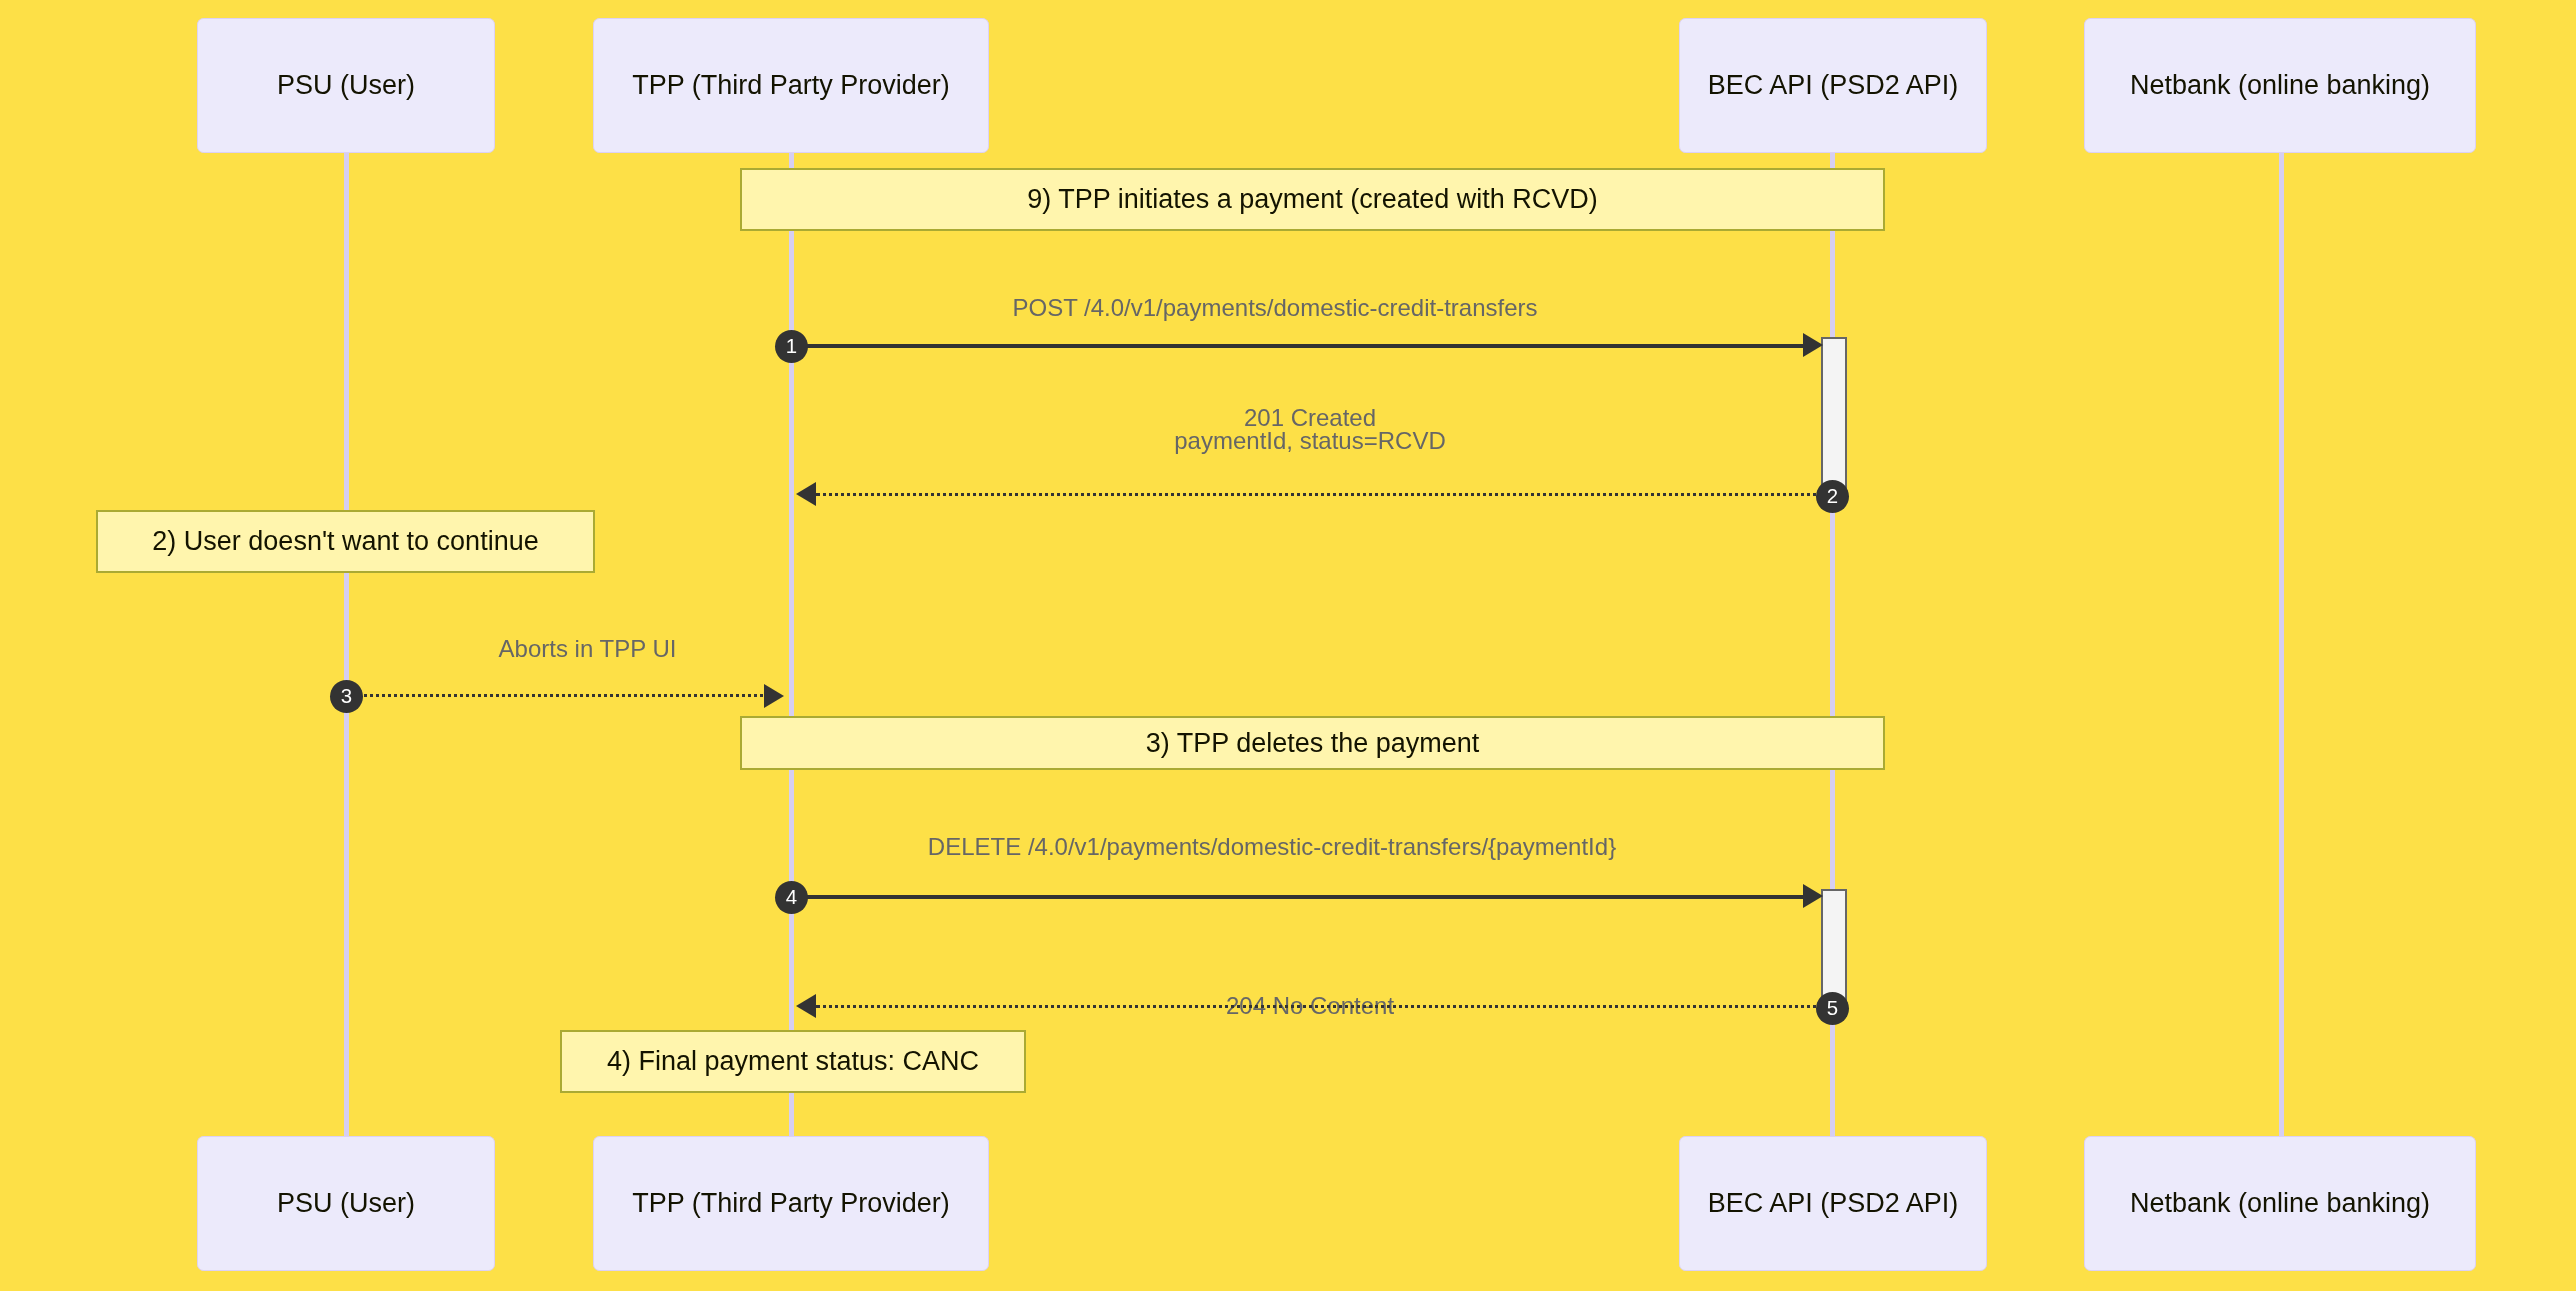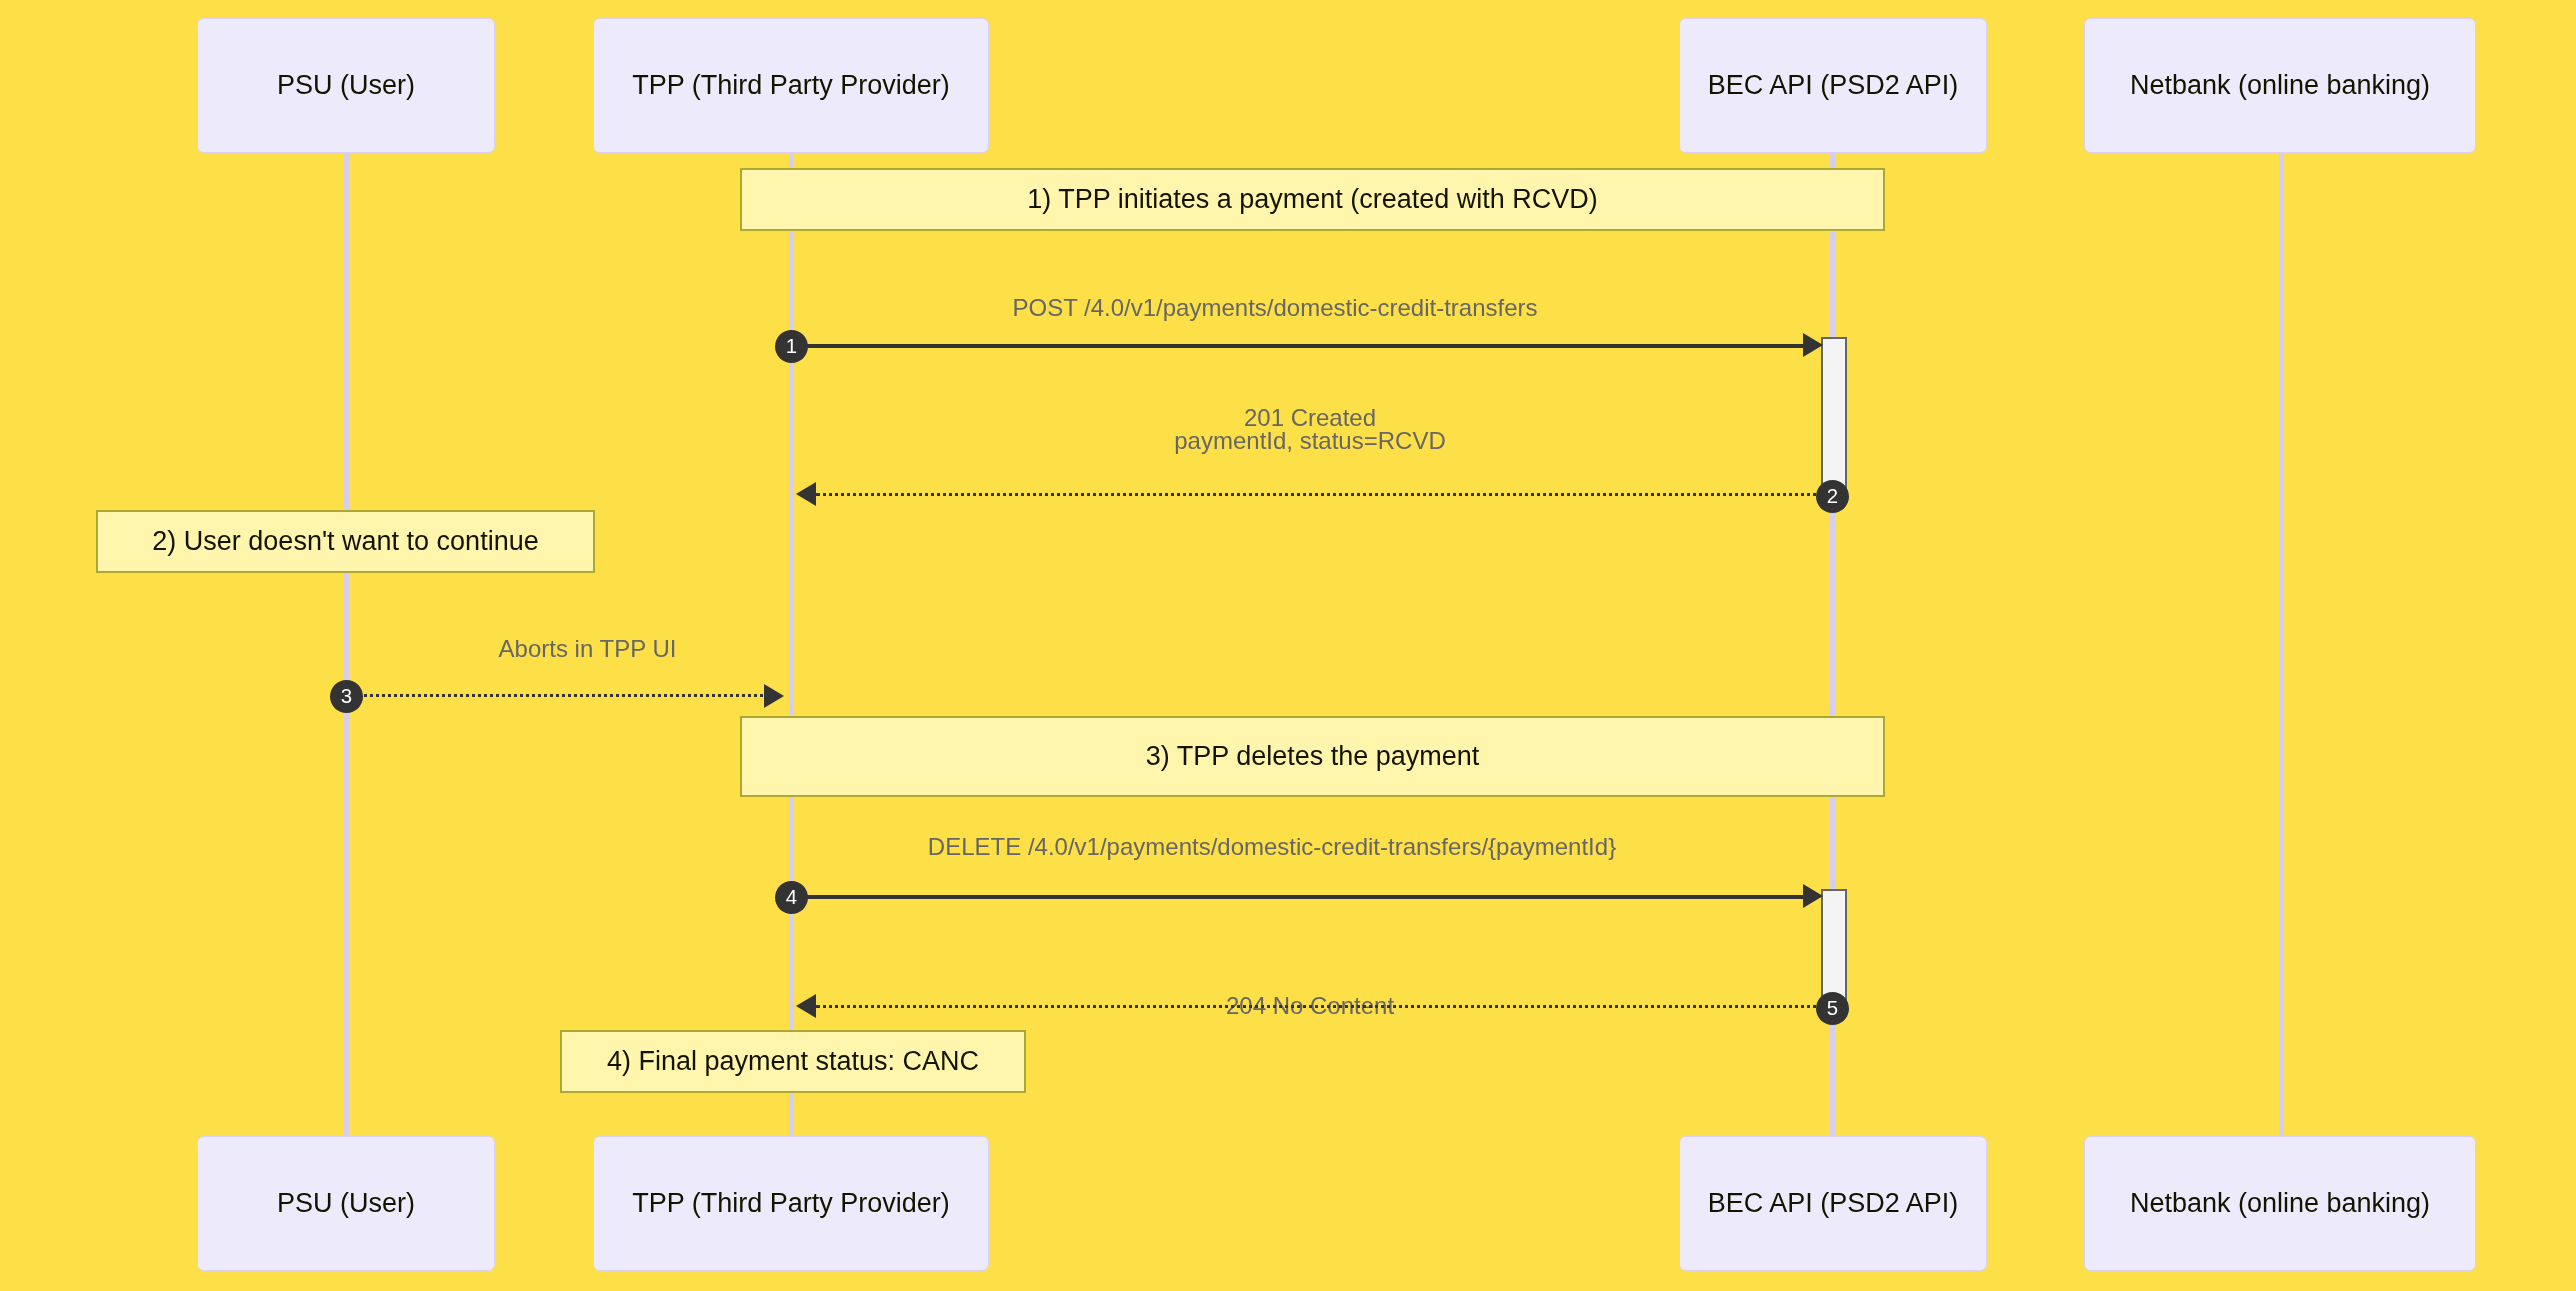--- a/index.html
+++ b/index.html
@@ -136,21 +136,21 @@
     <span>TPP (Third Party Provider)</span>
   </div>
   <div class="actor-box" style="left:1679px; top:18px; width:308px; height:135px;">
     <span>BEC API (PSD2 API)</span>
   </div>
   <div class="actor-box" style="left:2084px; top:18px; width:392px; height:135px;">
     <span>Netbank (online banking)</span>
   </div>
 
   <div class="note center" style="left:740px; top:168px; width:1145px; height:63px;">
-    <span>1) TPP initiates a payment (created with RCVD)</span>
+    <span>9) TPP initiates a payment (created with RCVD)</span>
   </div>
 
   <div class="msg-label" style="left:758px; top:283px; width:1034px;margin-top:11px;">
     <span>POST /4.0/v1/payments/domestic-credit-transfers</span>
   </div>
   <div class="msg-line" style="left:797px; top:344px; width:1013px;"></div>
   <div class="arrow-right" style="left:1803px; top:333px;"></div>
   <div class="seq-num" style="left:775px; top:330px;">
     <span>1</span>
   </div>
@@ -175,21 +175,21 @@
 
   <div class="msg-label" style="left:373px; top:635px; width:429px;">
     <span>Aborts in TPP UI</span>
   </div>
   <div class="msg-line dashed" style="left:352px; top:694px; width:417px;"></div>
   <div class="arrow-right" style="left:764px; top:684px;"></div>
   <div class="seq-num" style="left:330px; top:680px;">
     <span>3</span>
   </div>
 
-  <div class="note center" style="left:740px; top:716px; width:1145px; height:81px;">
+  <div class="note center" style="left:740px; top:716px; width:1145px; height:54px;">
     <span>3) TPP deletes the payment</span>
   </div>
 
   <div class="msg-label" style="left:755px; top:833px; width:1034px;">
     <span>DELETE /4.0/v1/payments/domestic-credit-transfers/{paymentId}</span>
   </div>
   <div class="msg-line" style="left:797px; top:895px; width:1013px;"></div>
   <div class="arrow-right" style="left:1803px; top:884px;"></div>
   <div class="seq-num" style="left:775px; top:881px;">
     <span>4</span>

